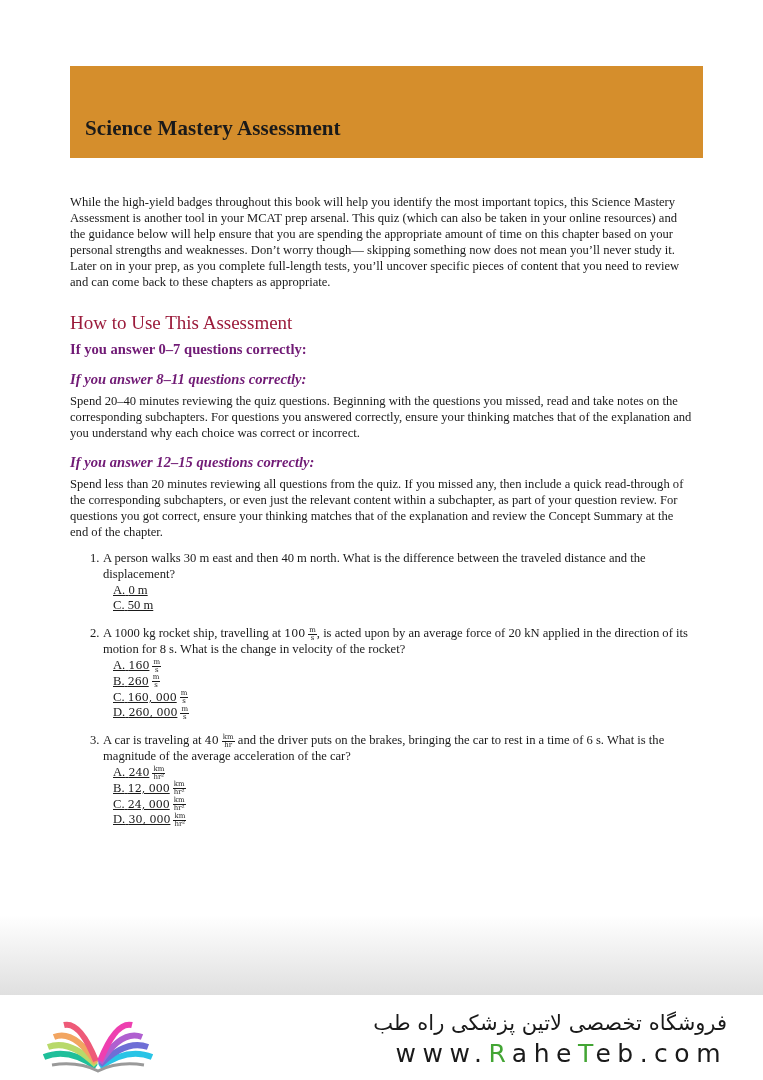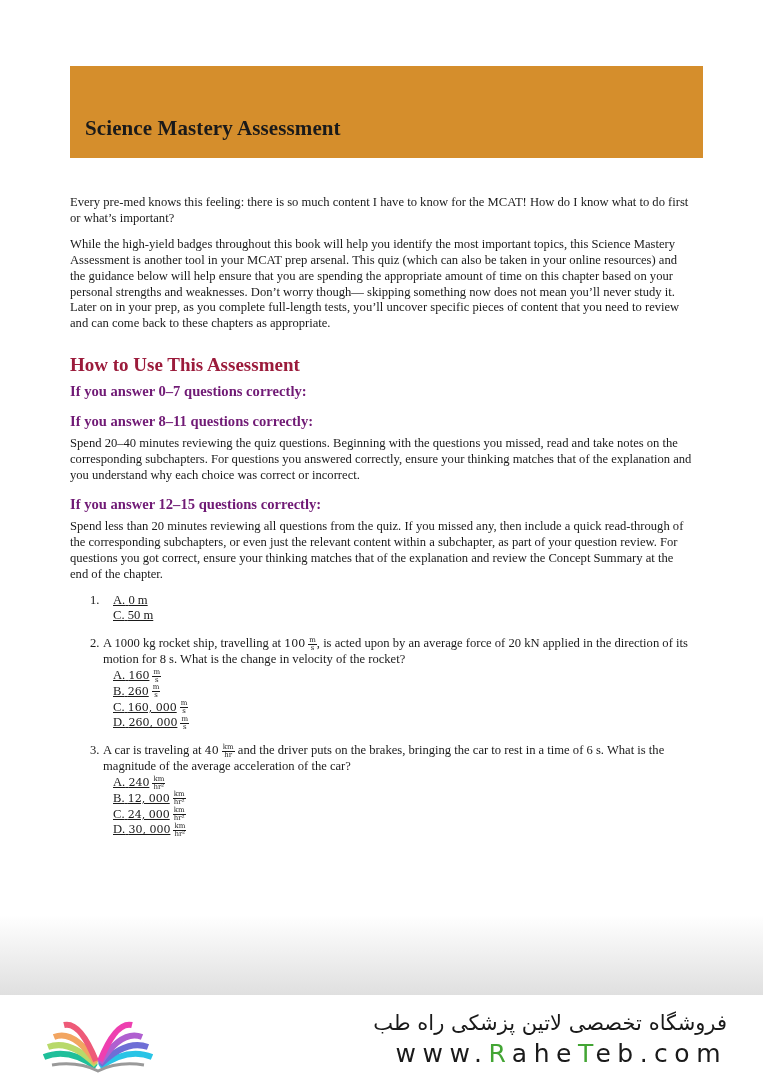--- a/index.html
+++ b/index.html
@@ -15,26 +15,26 @@
     .banner h1 {
       position: absolute; left: 15px; top: 50px; margin: 0;
       font-size: 21px; font-weight: bold; color: #1a1a1a; letter-spacing: 0.1px;
     }
     .content {
       position: absolute; left: 70px; top: 195px; width: 623px;
       font-size: 12.6px; line-height: 15.9px;
     }
     p { margin: 0 0 10px 0; }
     h2 {
-      margin: 21px 0 2px 0; font-size: 19px; font-weight: bold; color: #9b1b3b; line-height: 24px;
+      margin: 21px 0 2px 0; font-size: 19px; font-weight: normal; color: #9b1b3b; line-height: 24px;
     }
     h3 {
       margin: 4px 0 5px 0; font-size: 14.6px; font-weight: bold; color: #701a75; line-height: 20px;
     }
-    h3.gap { margin-top: 10px; }
+    h3.gap { margin-top: 10px; font-style: italic; }
     ol.questions { list-style: none; margin: 8px 0 0 0; padding: 0; }
     .q { position: relative; padding-left: 33px; margin-bottom: 12px; }
     .q .num { position: absolute; left: 20px; }
     .opts { margin-left: 10px; text-decoration: underline; }
     .opt { line-height: 15.8px; }
     .math { font-family: "DejaVu Serif", serif; font-size: 11px; }
     .frac {
       display: inline-block; vertical-align: middle; text-align: center;
       font-size: 7px; line-height: 7px; margin-left: 3px; font-family: "DejaVu Serif", serif;
     }
@@ -60,36 +60,36 @@
     .site .accent { color: #43a534; }
   </style>
 </head>
 <body>
 
 <div class="banner">
   <h1>Science Mastery Assessment</h1>
 </div>
 
 <div class="content">
-  <p>Every pre-med knows this feeling: there is so much content I have to know for the MCAT! How do I know what to do first or what’s important?</p>
   <p>While the high-yield badges throughout this book will help you identify the most important topics, this Science Mastery Assessment is another tool in your MCAT prep arsenal. This quiz (which can also be taken in your online resources) and the guidance below will help ensure that you are spending the appropriate amount of time on this chapter based on your personal strengths and weaknesses. Don’t worry though— skipping something now does not mean you’ll never study it. Later on in your prep, as you complete full-length tests, you’ll uncover specific pieces of content that you need to review and can come back to these chapters as appropriate.</p>
 
   <h2>How to Use This Assessment</h2>
 
   <h3>If you answer 0–7 questions correctly:</h3>
 
   <h3 class="gap">If you answer 8–11 questions correctly:</h3>
   <p>Spend 20–40 minutes reviewing the quiz questions. Beginning with the questions you missed, read and take notes on the corresponding subchapters. For questions you answered correctly, ensure your thinking matches that of the explanation and you understand why each choice was correct or incorrect.</p>
 
   <h3 class="gap">If you answer 12–15 questions correctly:</h3>
   <p>Spend less than 20 minutes reviewing all questions from the quiz. If you missed any, then include a quick read-through of the corresponding subchapters, or even just the relevant content within a subchapter, as part of your question review. For questions you got correct, ensure your thinking matches that of the explanation and review the Concept Summary at the end of the chapter.</p>
 
   <ol class="questions">
     <li class="q">
       <span class="num">1.</span>
+      <div>A person walks 30 m east and then 40 m north. What is the difference between the traveled distance and the displacement?</div>
       <div class="opts">
         <div class="opt"><span>A.</span> <span>0 m</span></div>
         <div class="opt"><span>C.</span> <span>50 m</span></div>
       </div>
     </li>
 
     <li class="q">
       <span class="num">2.</span>
       <div><span>A 1000 kg rocket ship, travelling at </span><span class="math">100</span><span class="frac"><span class="n">m</span><span class="d">s</span></span><span>, is acted upon by an average force of 20 kN applied in the direction of its motion for 8 s. What is the change in velocity of the rocket?</span></div>
       <div class="opts">

